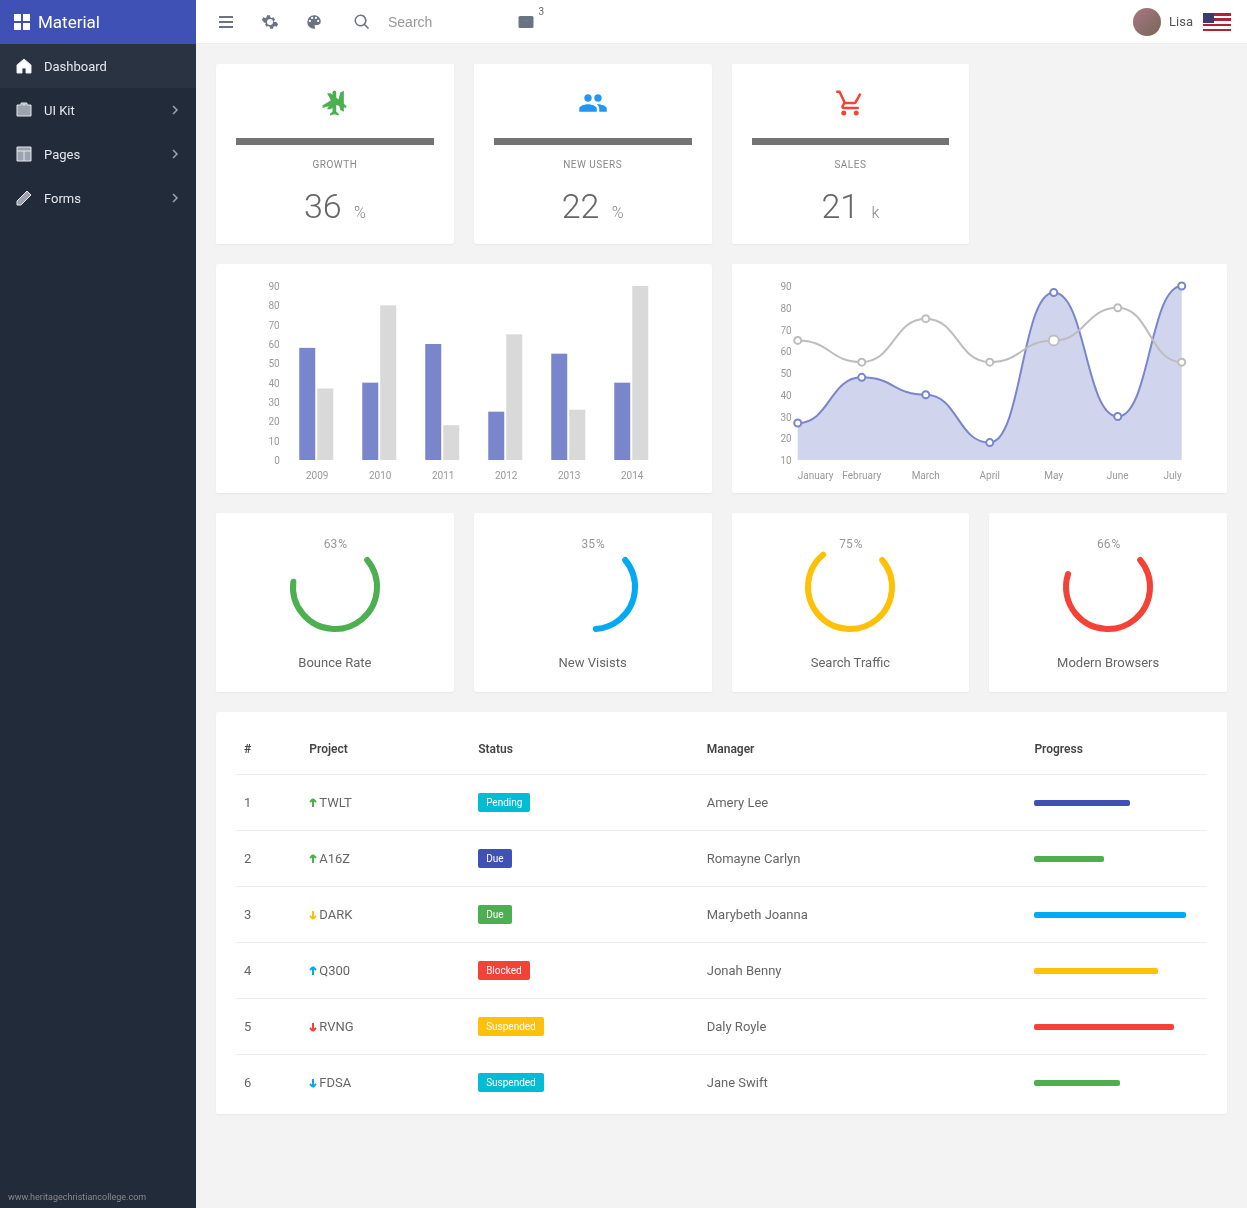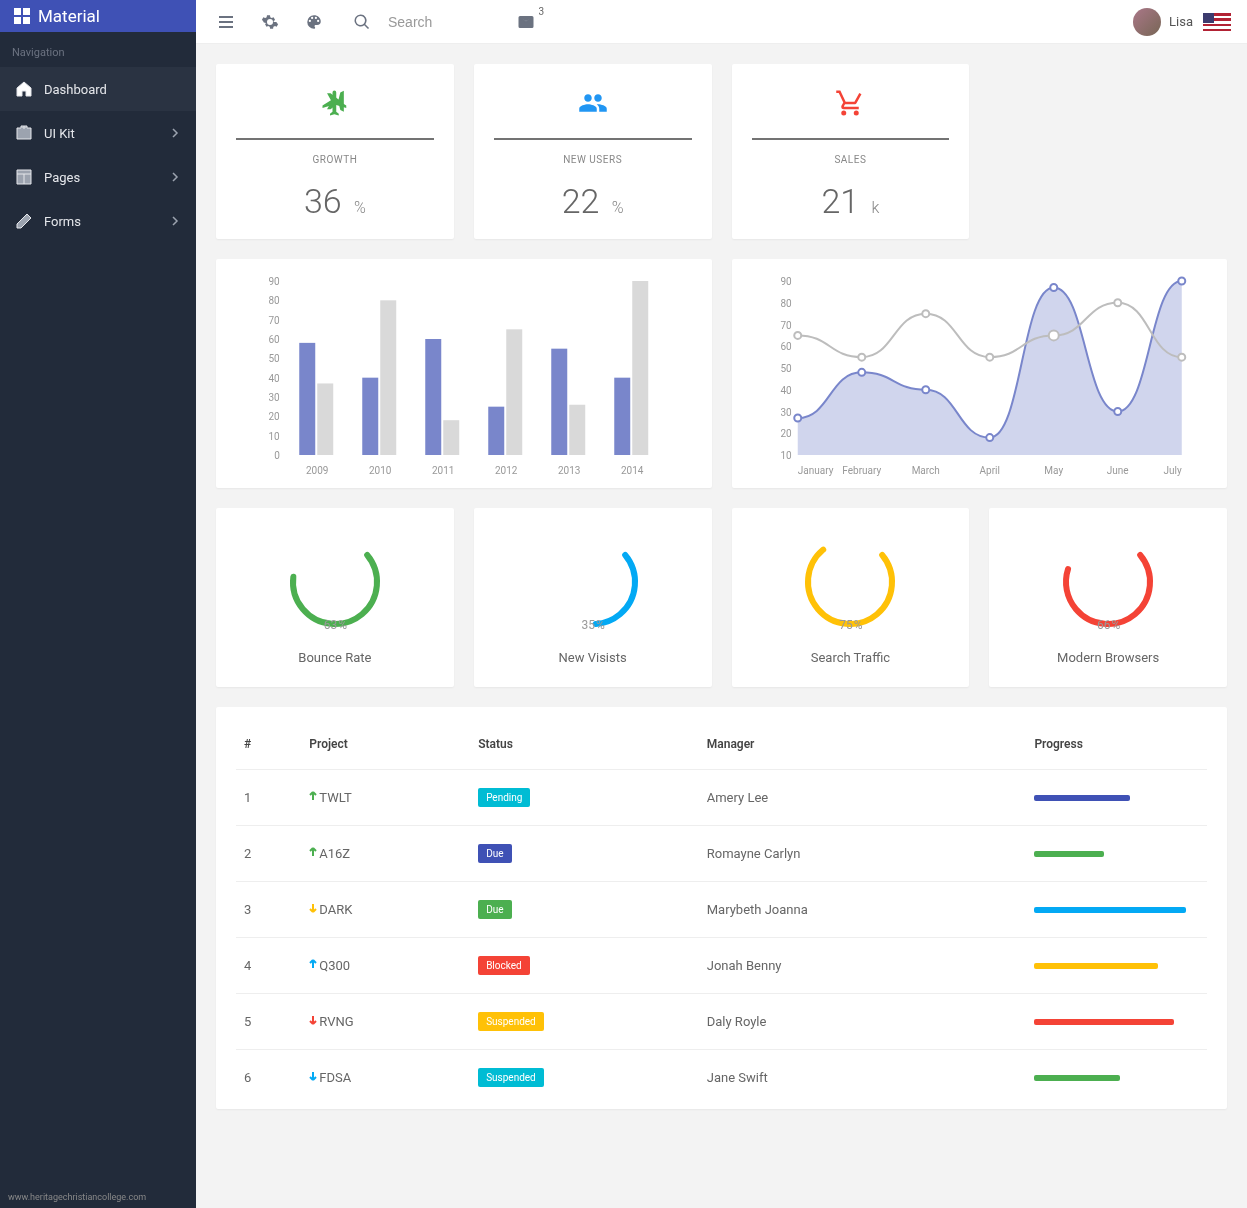--- a/index.html
+++ b/index.html
@@ -1,19 +1,19 @@
 <!DOCTYPE html>
 <html><head>
 <meta charset="utf-8">
 <style>
 * { margin: 0; padding: 0; box-sizing: border-box; }
 body { font-family: -apple-system, BlinkMacSystemFont, "Segoe UI", Roboto, Arial, sans-serif; background: #f3f3f3; color: #333; }
 .app { display: flex; min-height: 100vh; }
 .sidebar { width: 196px; background: #222b3a; color: #fff; flex-shrink: 0; }
-.brand { height: 32px; background: #3f51b5; display: flex; align-items: center; padding: 0 14px; font-size: 17px; font-weight: 400; }
+.brand { height: 44px; background: #3f51b5; display: flex; align-items: center; padding: 0 14px; font-size: 17px; font-weight: 400; }
 .brand-icon { margin-right: 8px; fill: #fff; }
 .nav-heading { color: #6b7280; font-size: 11px; padding: 14px 12px 8px; }
 .nav-item { display: flex; align-items: center; padding: 14px 16px; font-size: 13px; color: #e5e7eb; cursor: pointer; position: relative; }
 .nav-item.active { background: #2a3342; }
 .nav-icon { width: 16px; height: 16px; margin-right: 12px; fill: #9ca3af; flex-shrink: 0; }
 .nav-item.active .nav-icon { fill: #fff; }
 .nav-chevron { margin-left: auto; fill: #9ca3af; }
 .main { flex: 1; display: flex; flex-direction: column; min-width: 0; }
 .topbar { height: 44px; background: #fff; display: flex; align-items: center; padding: 0 8px; border-bottom: 1px solid #eee; }
 .topbar-icon { width: 44px; height: 44px; display: flex; align-items: center; justify-content: center; cursor: pointer; fill: #6b7280; }
@@ -26,56 +26,55 @@
 .user { display: flex; align-items: center; gap: 8px; margin: 0 10px; cursor: pointer; }
 .avatar { width: 28px; height: 28px; border-radius: 50%; background: linear-gradient(135deg,#a78,#765); }
 .username { font-size: 13px; color: #555; }
 .flag { width: 28px; height: 18px; margin-right: 8px; background: linear-gradient(#b22234,#b22234 15%,#fff 15%,#fff 30%,#b22234 30%,#b22234 45%,#fff 45%,#fff 60%,#b22234 60%,#b22234 75%,#fff 75%,#fff 90%,#b22234 90%); position: relative; cursor: pointer; }
 .flag::before { content:''; position:absolute; top:0; left:0; width:11px; height:10px; background:#3c3b6e; }
 .content { padding: 20px; }
 .stats-row, .progress-row { display: grid; grid-template-columns: repeat(4,1fr); gap: 20px; margin-bottom: 20px; }
 .card { background: #fff; border-radius: 2px; box-shadow: 0 1px 2px rgba(0,0,0,0.05); }
 .stat-card { text-align: center; padding: 22px 0 18px; }
 .stat-icon { height: 34px; display: flex; align-items: center; justify-content: center; margin-bottom: 18px; }
-.stat-label { font-size: 10px; letter-spacing: 0.5px; color: #888; margin-bottom: 16px; border-top: 2px solid #737373; padding-top: 14px; margin-left: 20px; margin-right: 20px; }
+.stat-label { font-size: 10px; letter-spacing: 0.5px; color: #888; margin-bottom: 16px; border-top: 7px solid #737373; padding-top: 14px; margin-left: 20px; margin-right: 20px; }
 .stat-value { font-size: 34px; color: #666; font-weight: 300; }
 .stat-unit { font-size: 16px; color: #888; margin-left: 4px; }
 .charts-row { display: grid; grid-template-columns: 1fr 1fr; gap: 20px; margin-bottom: 20px; }
 .chart-card { padding: 16px 8px 8px; }
 .chart-svg { width: 100%; height: 205px; display: block; }
 .progress-card { text-align: center; padding: 24px 0 22px; }
 .ring { position: relative; width: 100px; height: 100px; margin: 0 auto 18px; }
 .ring svg { transform: rotate(-40deg); }
-.ring-text { position: absolute; inset: 0; display: flex; align-items: flex-end; justify-content: center; font-size: 22px; color: #555; }
+.ring-text { position: absolute; inset: 0; display: flex; align-items: flex-start; justify-content: center; font-size: 22px; color: #555; }
 .ring-text span { font-size: 12px; color: #999; margin-left: 1px; }
 .ring-label { font-size: 13px; color: #666; }
 .table-card { padding: 8px 20px 4px; }
 table { width: 100%; border-collapse: collapse; }
 th { text-align: left; font-size: 12px; font-weight: 600; color: #444; padding: 22px 8px 18px; }
 td { font-size: 13px; color: #666; padding: 18px 8px; border-top: 1px solid #eee; }
-.proj { display: flex; gap: 2px; }
+.proj { display: flex; align-items: center; gap: 2px; }
 .badge { display: inline-block; padding: 4px 8px; font-size: 10px; color: #fff; border-radius: 2px; }
 .bar { height: 6px; border-radius: 2px; }
 .watermark { position: fixed; bottom: 6px; left: 8px; font-size: 9px; color: #888; }
 </style>
 </head>
 <body>
 
 <div class="app">
   <aside class="sidebar">
     <div class="brand">
       <svg class="brand-icon" width="16" height="16" viewBox="0 0 16 16">
           <rect width="7" height="7"></rect>
           <rect x="9" width="7" height="7"></rect>
           <rect y="9" width="7" height="7"></rect>
           <rect x="9" y="9" width="7" height="7"></rect>
         </svg>
       <span>Material</span>
     </div>
-    <div class="nav-heading">Navigation</div>
     <nav id="nav">
         <div class="nav-item active">
           <svg class="nav-icon" viewBox="0 0 16 16" fill="currentColor" stroke="currentColor" stroke-width="1">
             <path d="M8 1l7 6v8H10v-5H6v5H1V7z"></path>
           </svg>
           <span>Dashboard</span>
         </div>
         <div class="nav-item">
           <svg class="nav-icon" viewBox="0 0 16 16" fill="currentColor" stroke="currentColor" stroke-width="1">
             <path d="M5 3V1h6v2h4v11H1V3h4zm2 0h2V2H7v1z"></path>

